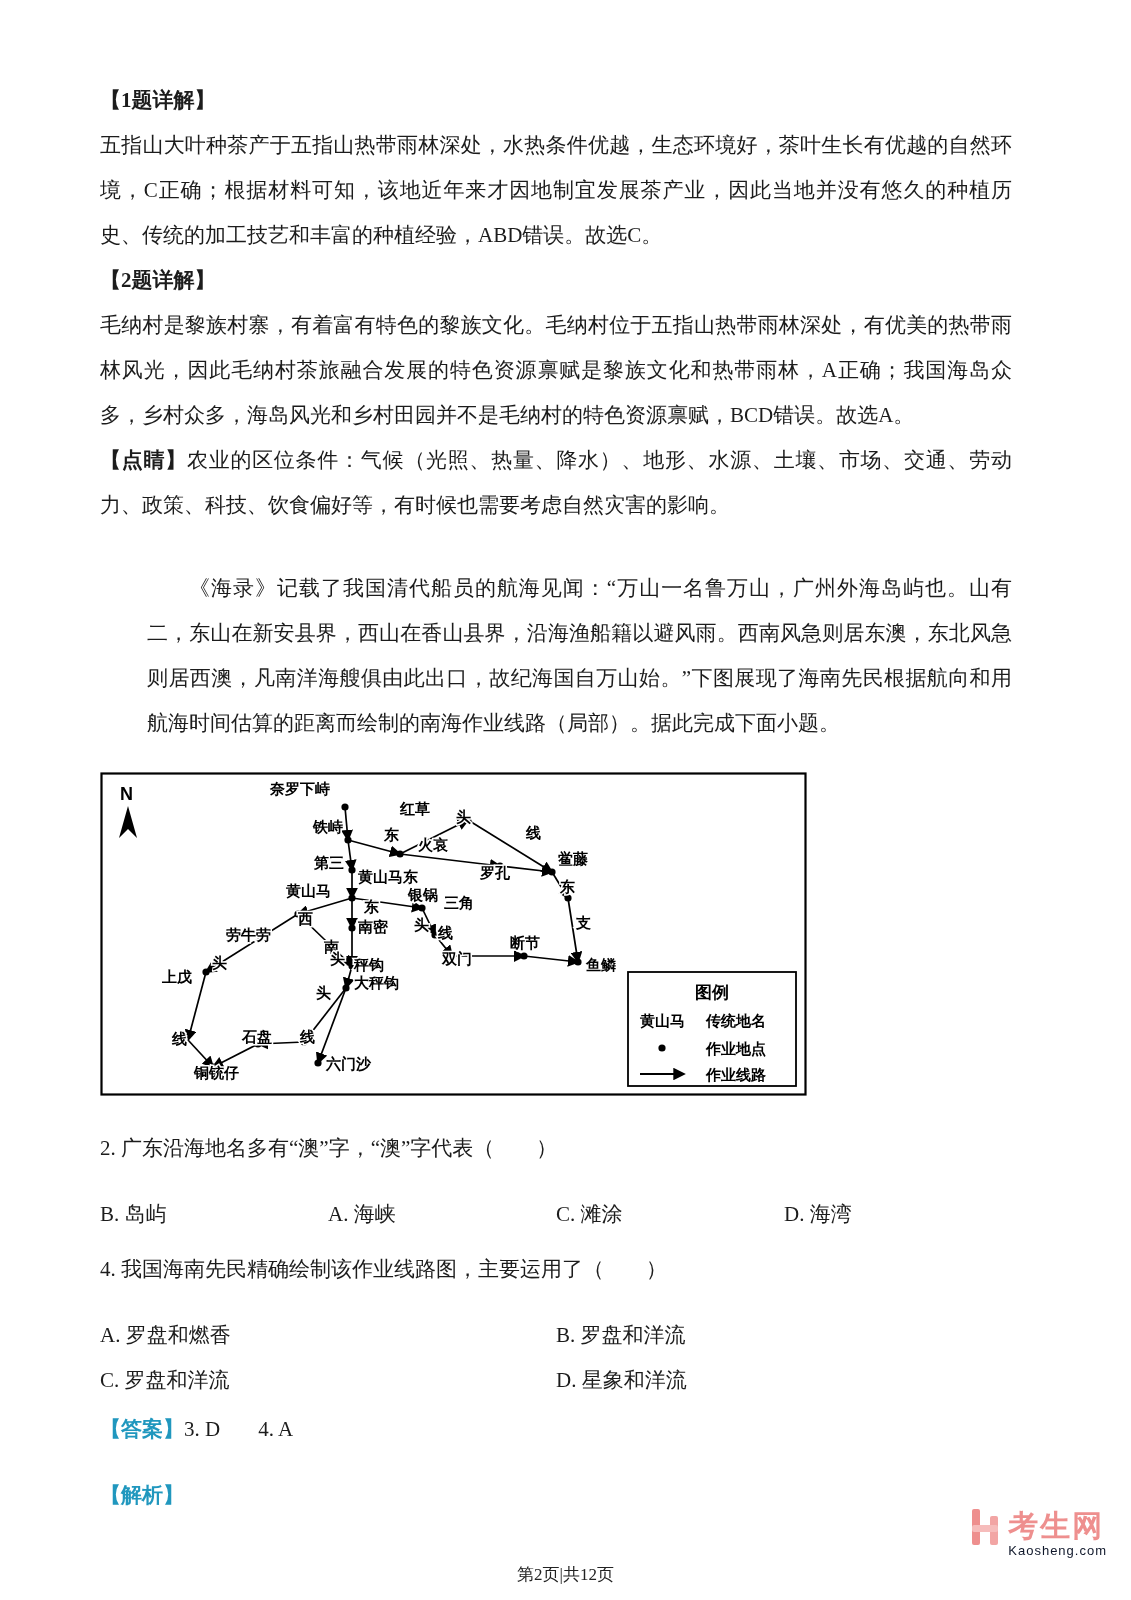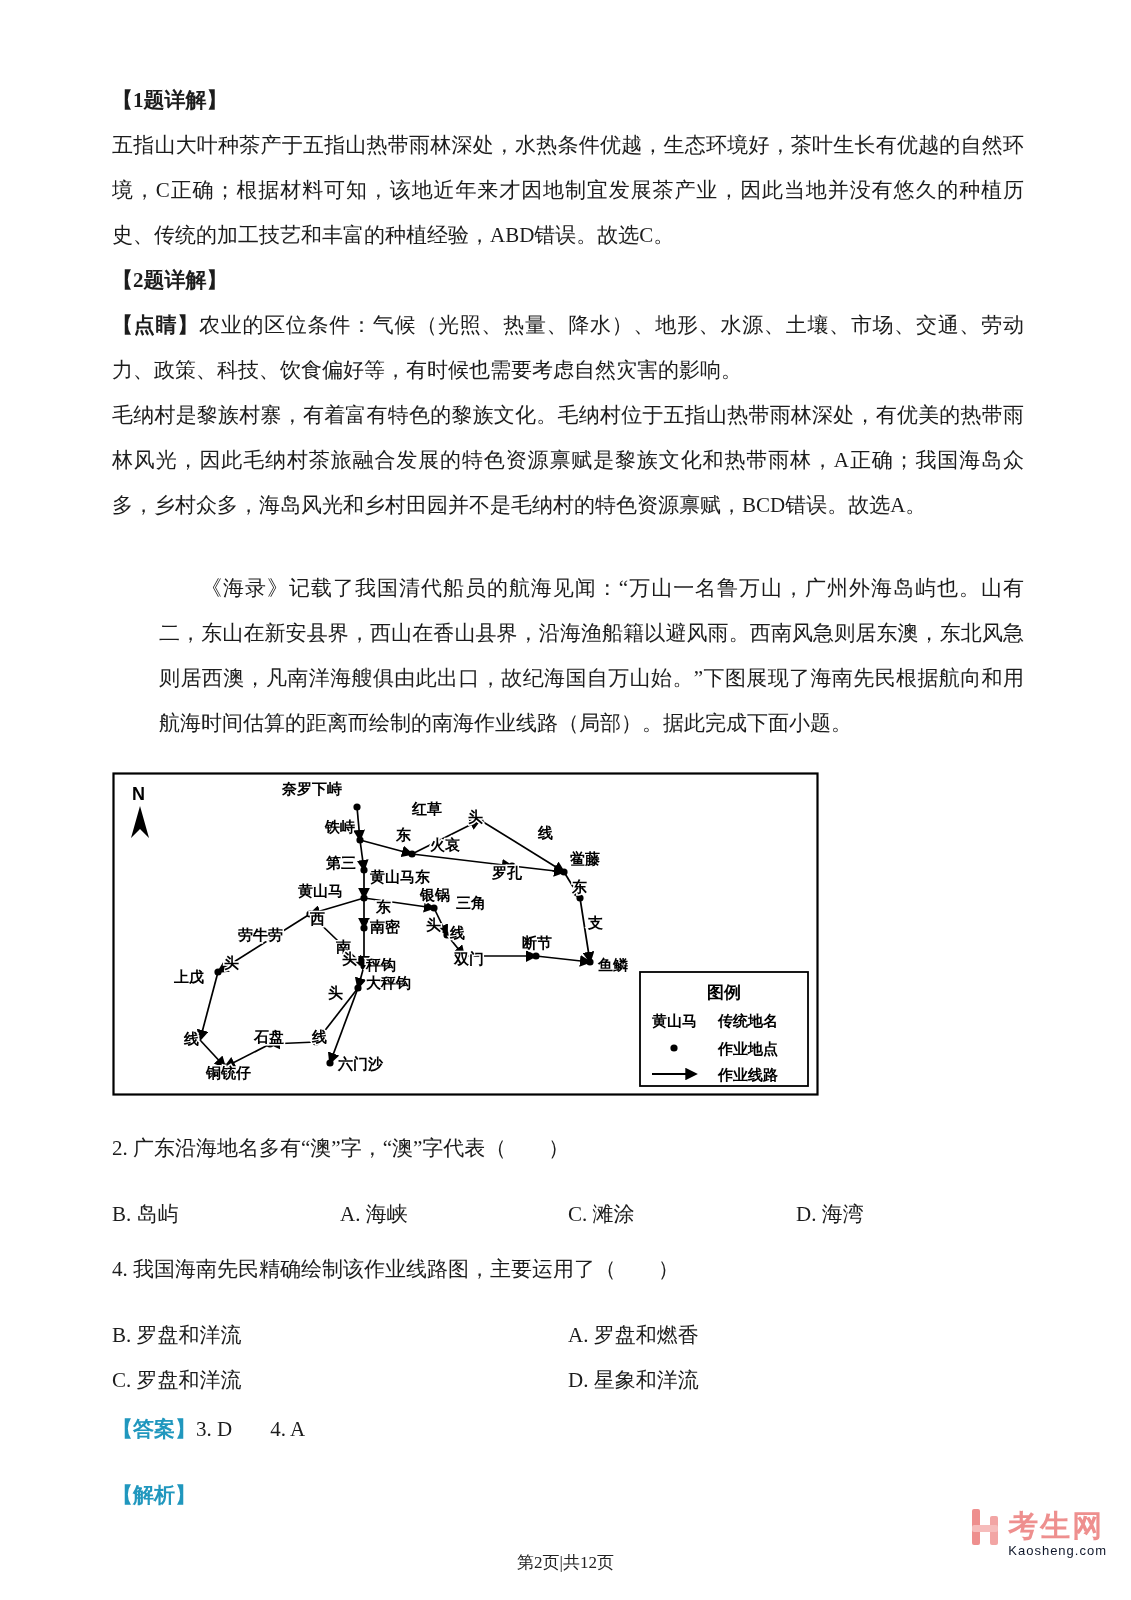--- a/index.html
+++ b/index.html
@@ -2,42 +2,42 @@
 <html><head>
 <meta charset="utf-8">
 <style>
   html,body{margin:0;padding:0;background:#e8e8e8;}
   .page{
     width:1131px;height:1600px;position:relative;margin:0 auto;
     background:#ffffff;color:#1c1c1c;
     font-family:"Liberation Serif","DejaVu Serif",serif;
     overflow:hidden;
   }
-  .content{position:absolute;left:112px;top:78px;width:912px;}
+  .content{position:absolute;left:100px;top:78px;width:912px;}
   .para{margin:0;font-size:21px;line-height:45px;text-align:justify;}
   .heading{margin:0;font-size:21px;line-height:45px;font-weight:bold;}
   .tip-label{font-weight:bold;}
   .passage{text-indent:2em;margin-top:38px;margin-left:47px;}
   .figure-wrap{margin-top:26px;}
   .map-box{width:707px;height:324px;}
   svg text{
     font-family:"Liberation Sans","DejaVu Sans",sans-serif;
     font-weight:600;fill:#000;
     stroke:#fff;stroke-width:3px;paint-order:stroke;
   }
   .q-stem{margin-top:26px;font-size:21px;line-height:45px;}
   .q4-stem{margin-top:10px;}
   .opt-row{display:flex;font-size:21px;line-height:45px;}
   .opt-row.cols4 .opt{width:25%;}
   .opt-row.cols2 .opt{width:50%;}
   .answer-line{margin-top:4px;font-size:21px;line-height:45px;}
   .teal{color:#2097be;font-weight:bold;}
   .answer-q3{margin-right:38px;}
   .footer{
-    position:absolute;left:0;right:0;bottom:26px;text-align:center;
+    position:absolute;left:0;right:0;bottom:14px;text-align:center;
     font-size:17px;color:#222;
   }
   .watermark{
     position:absolute;right:24px;bottom:42px;
     display:flex;align-items:flex-start;gap:8px;
     font-family:"Liberation Sans","DejaVu Sans",sans-serif;
   }
   .wm-icon{position:relative;width:30px;height:36px;display:inline-block;}
   .wm-bar{position:absolute;border-radius:2px;}
   .wm-v1{left:2px;top:0;width:8px;height:36px;background:#ee8f8e;}
@@ -50,23 +50,23 @@
 </head>
 <body>
 
 <div class="page">
   <div class="content">
 
     <p class="heading">【1题详解】</p>
     <p class="para">五指山大叶种茶产于五指山热带雨林深处，水热条件优越，生态环境好，茶叶生长有优越的自然环境，C正确；根据材料可知，该地近年来才因地制宜发展茶产业，因此当地并没有悠久的种植历史、传统的加工技艺和丰富的种植经验，ABD错误。故选C。</p>
 
     <p class="heading">【2题详解】</p>
+    <p class="para">毛纳村是黎族村寨，有着富有特色的黎族文化。毛纳村位于五指山热带雨林深处，有优美的热带雨林风光，因此毛纳村茶旅融合发展的特色资源禀赋是黎族文化和热带雨林，A正确；我国海岛众多，乡村众多，海岛风光和乡村田园并不是毛纳村的特色资源禀赋，BCD错误。故选A。</p>
+
     <p class="para"><span class="tip-label">【点睛】</span><span>农业的区位条件：气候（光照、热量、降水）、地形、水源、土壤、市场、交通、劳动力、政策、科技、饮食偏好等，有时候也需要考虑自然灾害的影响。</span></p>
-
-    <p class="para">毛纳村是黎族村寨，有着富有特色的黎族文化。毛纳村位于五指山热带雨林深处，有优美的热带雨林风光，因此毛纳村茶旅融合发展的特色资源禀赋是黎族文化和热带雨林，A正确；我国海岛众多，乡村众多，海岛风光和乡村田园并不是毛纳村的特色资源禀赋，BCD错误。故选A。</p>
 
     <p class="para passage">《海录》记载了我国清代船员的航海见闻：“万山一名鲁万山，广州外海岛屿也。山有二，东山在新安县界，西山在香山县界，沿海渔船籍以避风雨。西南风急则居东澳，东北风急则居西澳，凡南洋海艘俱由此出口，故纪海国自万山始。”下图展现了海南先民根据航向和用航海时间估算的距离而绘制的南海作业线路（局部）。据此完成下面小题。</p>
 
     <div class="figure-wrap">
       <svg class="map-box" viewBox="0 0 707 324" xmlns="http://www.w3.org/2000/svg">
         <defs>
           <marker id="arrowhead" viewBox="0 0 10 10" refX="8.5" refY="5" markerWidth="7" markerHeight="7" orient="auto-start-reverse">
             <path d="M0,0 L10,5 L0,10 z" fill="#000"></path>
           </marker>
         </defs>
@@ -183,22 +183,22 @@
     <p class="q-stem">2. 广东沿海地名多有“澳”字，“澳”字代表（　　）</p>
     <div class="opt-row cols4">
       <span class="opt">B. 岛屿</span>
       <span class="opt">A. 海峡</span>
       <span class="opt">C. 滩涂</span>
       <span class="opt">D. 海湾</span>
     </div>
 
     <p class="q-stem q4-stem">4. 我国海南先民精确绘制该作业线路图，主要运用了（　　）</p>
     <div class="opt-row cols2">
+      <span class="opt">A. 罗盘和燃香</span>
       <span class="opt">B. 罗盘和洋流</span>
-      <span class="opt">A. 罗盘和燃香</span>
     </div>
     <div class="opt-row cols2">
       <span class="opt">C. 罗盘和洋流</span>
       <span class="opt">D. 星象和洋流</span>
     </div>
 
     <p class="answer-line"><span class="teal">【答案】</span><span class="answer-q3">3. D</span><span>4. A</span></p>
 
     <p class="answer-line"><span class="teal">【解析】</span></p>
 

